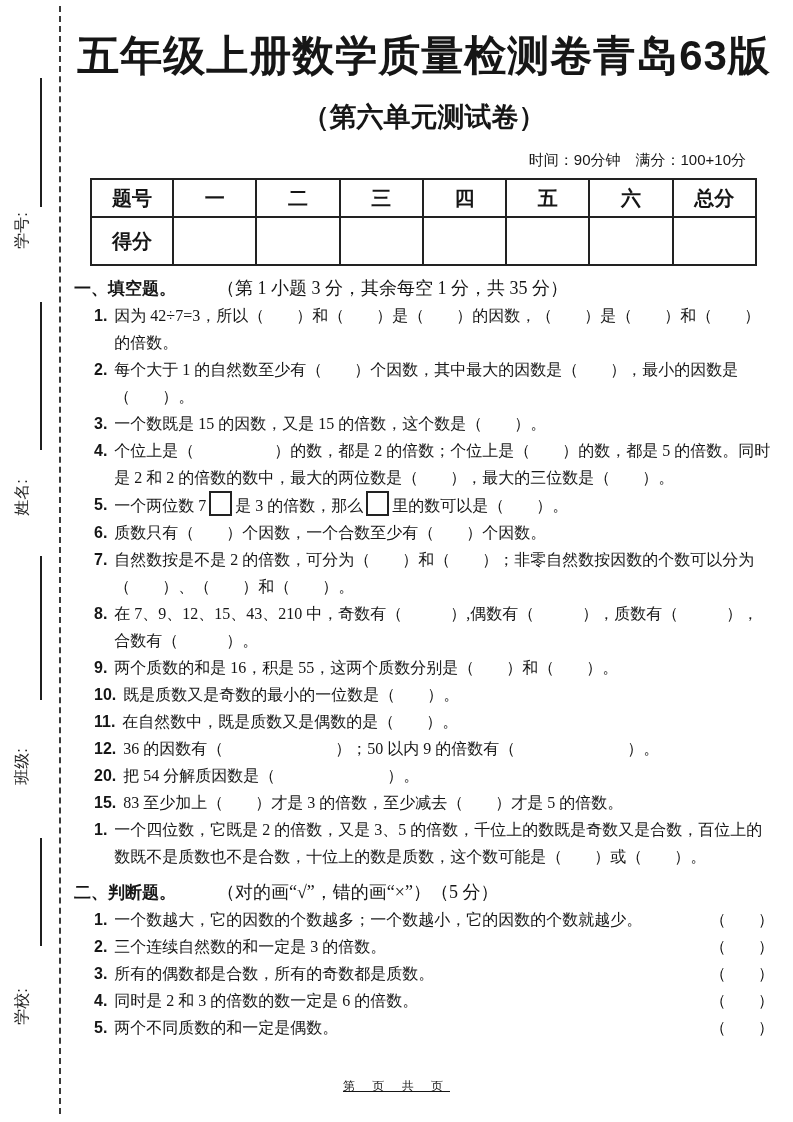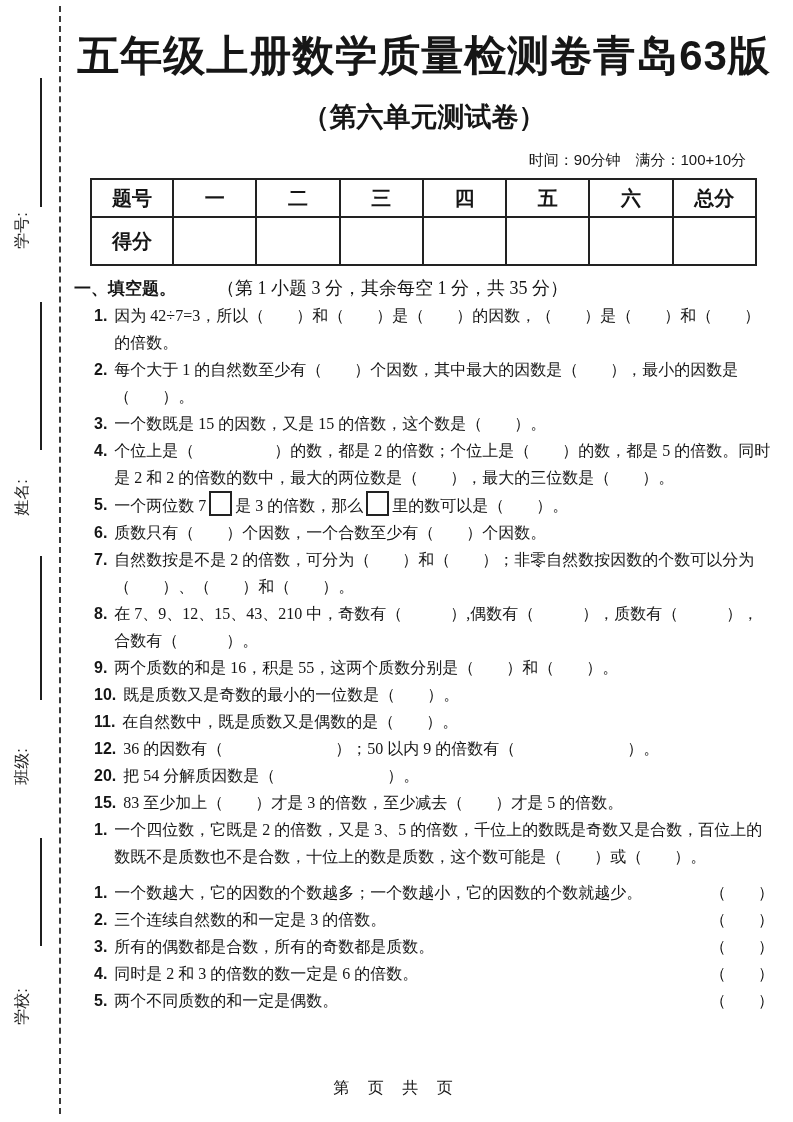--- a/index.html
+++ b/index.html
@@ -55,22 +55,22 @@
   .q-num{flex:0 0 auto;padding-right:7px;font-weight:bold;
     font-family:"Liberation Sans","DejaVu Sans",sans-serif;}
   .q-text{flex:1 1 auto;}
   .judge .q-text{flex:1 1 auto;}
   .judge .bracket{flex:0 0 auto;margin-left:auto;padding-left:10px;}
 
   .inline-box{display:inline-block;width:19px;height:21px;border:2px solid #222;
     vertical-align:-5px;margin:0 3px;background:#fff;}
 
   .footer{position:absolute;left:0;width:793px;top:1078px;text-align:center;
-    font-size:16px;letter-spacing:7px;
-    font-family:"Liberation Sans","DejaVu Sans",sans-serif;}
+    font-size:12px;letter-spacing:7px;
+    font-family:"Liberation Sans","DejaVu Sans",sans-serif;text-decoration:underline;}
 </style>
 </head>
 <body>
 
 <div class="page">
 
   <div class="fold-line"></div>
   <div class="rail-line l1"></div>
   <div class="rail-line l2"></div>
   <div class="rail-line l3"></div>
@@ -170,20 +170,23 @@
         <span class="q-num">15.</span>
         <span class="q-text">83 至少加上（　　）才是 3 的倍数，至少减去（　　）才是 5 的倍数。</span>
       </div>
       <div class="q">
         <span class="q-num">1.</span>
         <span class="q-text">一个四位数，它既是 2 的倍数，又是 3、5 的倍数，千位上的数既是奇数又是合数，百位上的数既不是质数也不是合数，十位上的数是质数，这个数可能是（　　）或（　　）。</span>
       </div>
     </div>
 
     <div class="section">
+      <div class="sec-head">
+        <span class="sec-title">二、判断题。</span><span class="sec-note">（对的画“√”，错的画“×”）（5 分）</span>
+      </div>
       <div class="q judge">
         <span class="q-num">1.</span>
         <span class="q-text">一个数越大，它的因数的个数越多；一个数越小，它的因数的个数就越少。</span>
         <span class="bracket">（　　）</span>
       </div>
       <div class="q judge">
         <span class="q-num">2.</span>
         <span class="q-text">三个连续自然数的和一定是 3 的倍数。</span>
         <span class="bracket">（　　）</span>
       </div>

